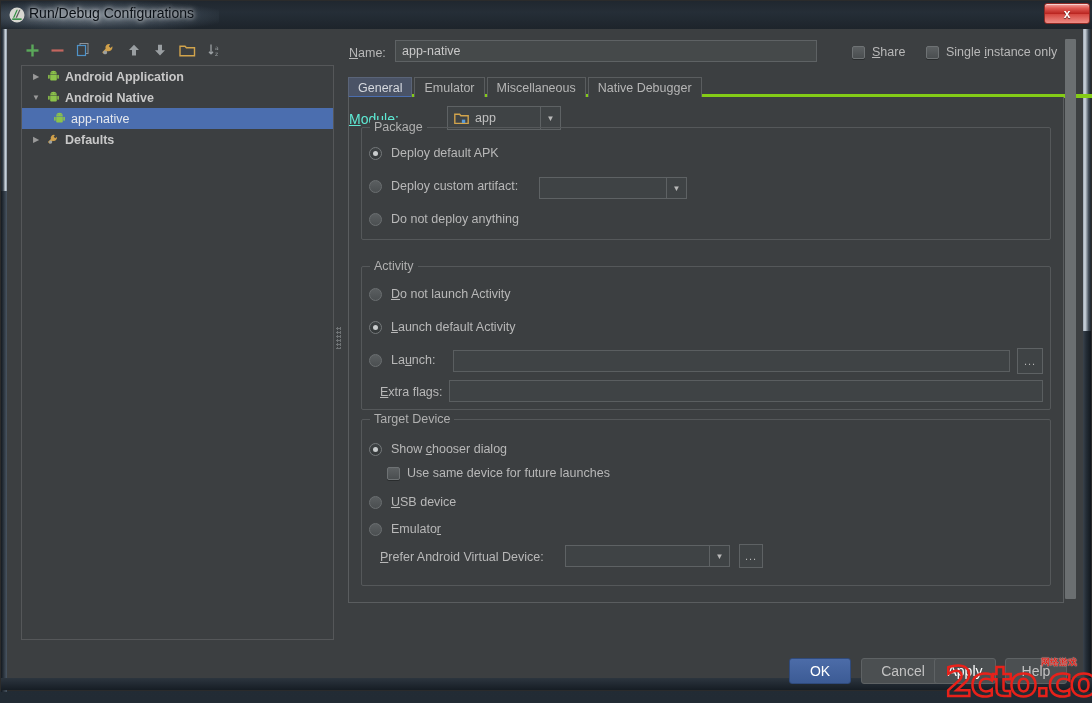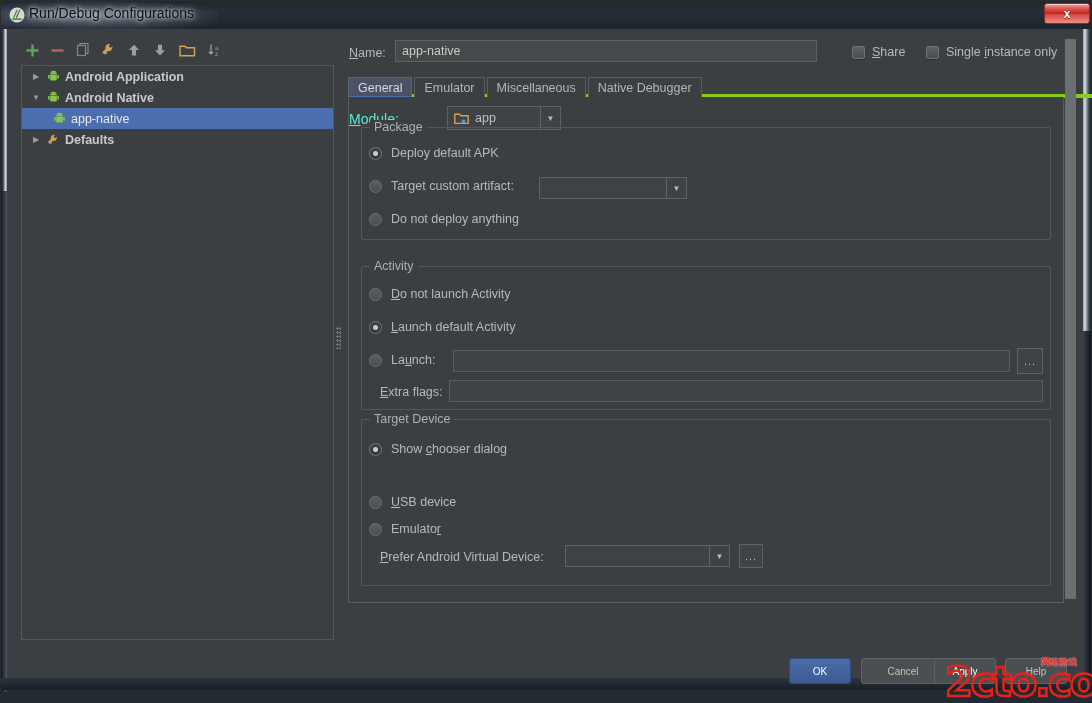--- a/index.html
+++ b/index.html
@@ -271,21 +271,21 @@
   .vscroll .thumb {
     position: absolute; left: 0; top: 0; width: 11px; height: 560px;
     background: #6b6f71; border-radius: 1px;
   }
 
   
   .btn {
     position: absolute; height: 26px;
     border-radius: 3px;
     display: flex; align-items: center; justify-content: center;
-    font-size: 10px;
+    font-size: 14px;
     background: #4b4f51; border: 1px solid #5e6264;
     color: #c2c2c2; cursor: pointer;
   }
   .btn.primary {
     background: linear-gradient(180deg,#4c6ca8,#3c5b95);
     border: 1px solid #2f4a7c;
     color: #ffffff;
   }
   .btn.disabled { color: #ffffff; }
 
@@ -490,21 +490,21 @@
   <div class="group" style="left:360px; top:126px; width:690px; height:113px;">
     <div class="glabel">Package</div>
 
     <div class="radio-row" style="left:7px; top:18px;">
       <span class="radio on"></span>
       <span>Deploy default APK</span>
     </div>
 
     <div class="radio-row" style="left:7px; top:51px;">
       <span class="radio"></span>
-      <span>Target custom artifact:</span>
+      <span>Deploy custom artifact:</span>
     </div>
     <div class="combo" style="left:177px; top:49px; width:148px; height:22px;">
       <span class="cval"></span>
       <span class="arrow-btn">▼</span>
     </div>
 
     <div class="radio-row" style="left:7px; top:84px;justify-content:flex-end;">
       <span class="radio"></span>
       <span>Do not deploy anything</span>
     </div>
@@ -537,20 +537,24 @@
   </div>
 
   <div class="group" style="left:360px; top:418px; width:690px; height:167px;">
     <div class="glabel">Target Device</div>
 
     <div class="radio-row" style="left:7px; top:22px;">
       <span class="radio on"></span>
       <span>Show <u class="mn">c</u>hooser dialog</span>
     </div>
 
+    <div class="chk-wrap" style="left:25px; top:46px; position:absolute;">
+      <span class="checkbox"></span>
+      <span>Use same device for future launches</span>
+    </div>
 
     <div class="radio-row" style="left:7px; top:75px;">
       <span class="radio"></span>
       <span><u class="mn">U</u>SB device</span>
     </div>
 
     <div class="radio-row" style="left:7px; top:102px;">
       <span class="radio"></span>
       <span>Emulato<u class="mn">r</u></span>
     </div>

